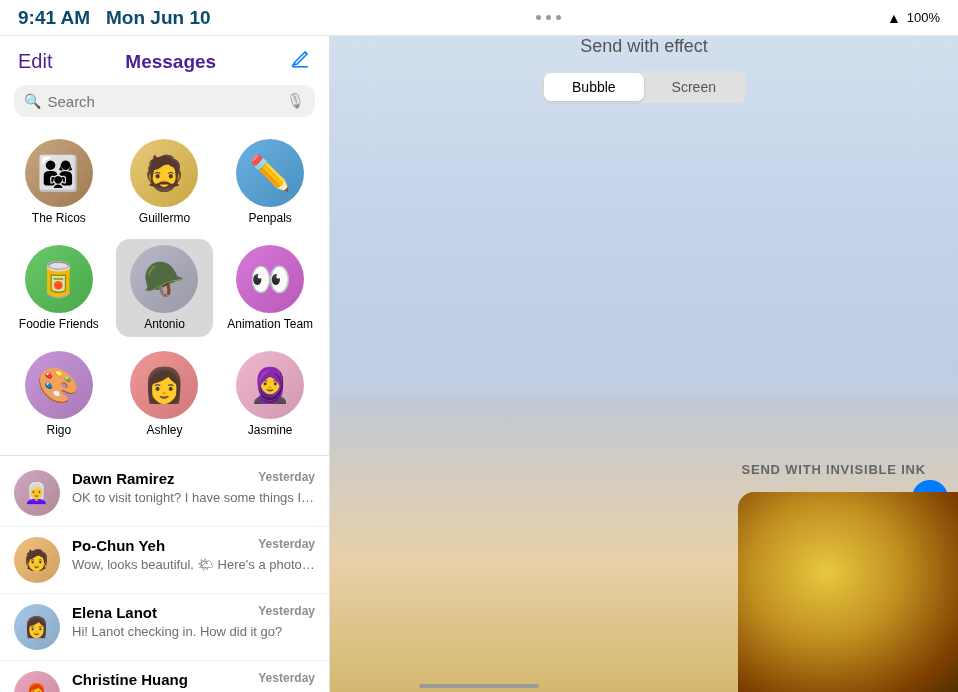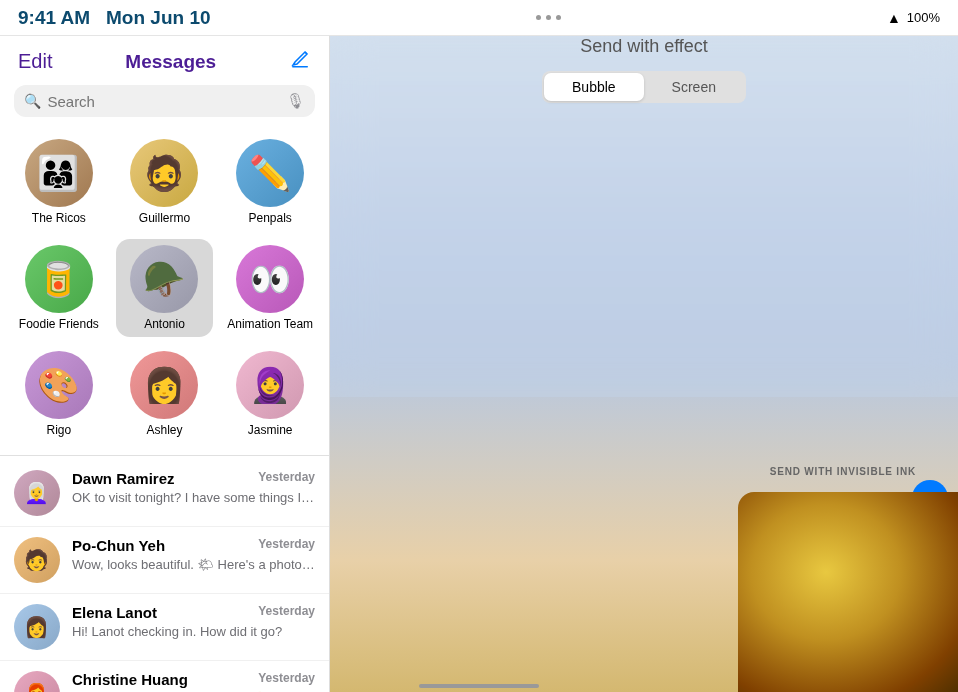--- a/index.html
+++ b/index.html
@@ -310,23 +310,23 @@
     }
     .preview-card-inner {
       width: 100%;
       height: 100%;
       background: radial-gradient(ellipse at 40% 40%, #e8c840 0%, #c09020 40%, #804000 80%, #503000 100%);
     }
 
     
     .invisible-ink-label {
       position: absolute;
-      right: 42px;
+      right: 32px;
       bottom: 215px;
-      font-size: 10px;
+      font-size: 13px;
       font-weight: 700;
       color: #666;
       letter-spacing: 0.8px;
       text-transform: uppercase;
     }
 
     
     .home-indicator {
       position: absolute;
       bottom: 4px;

